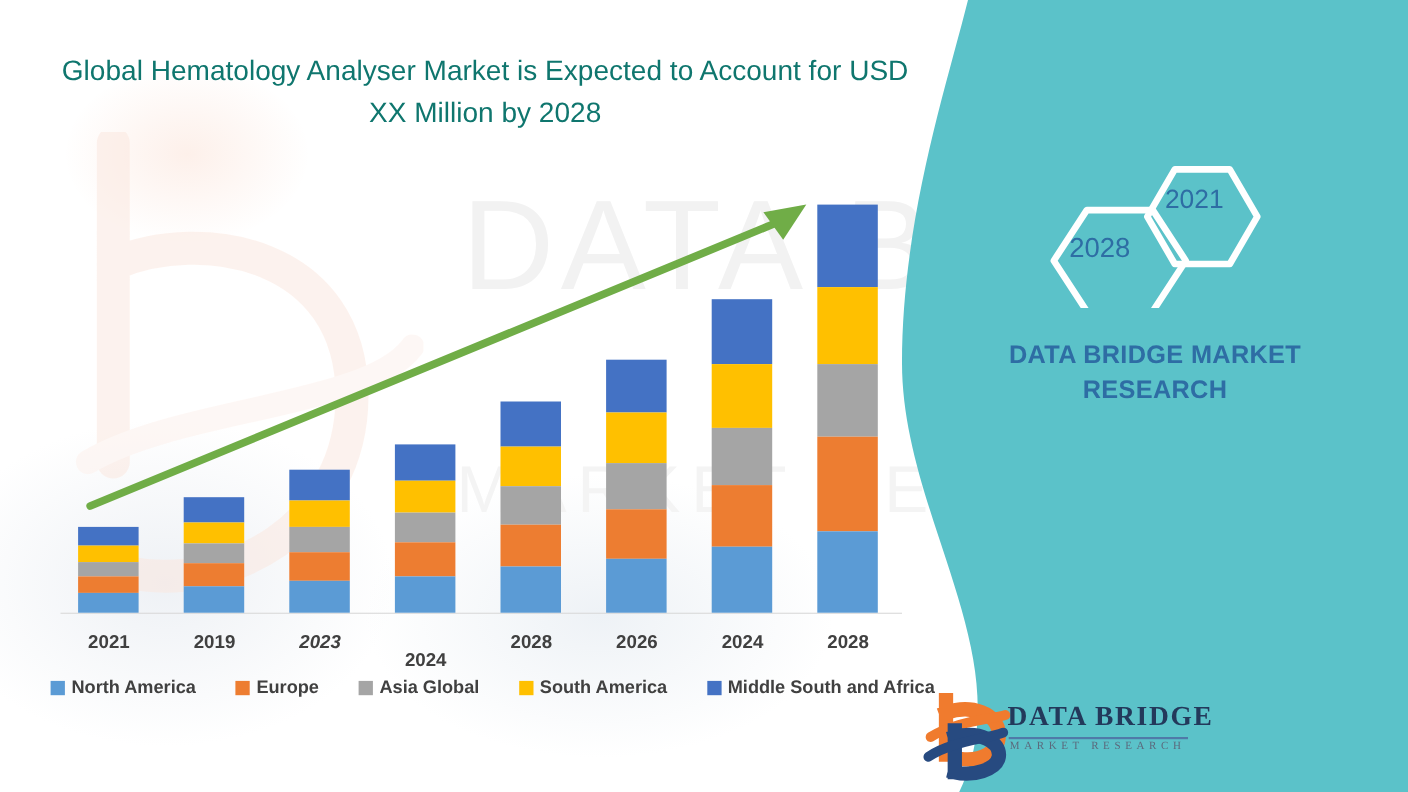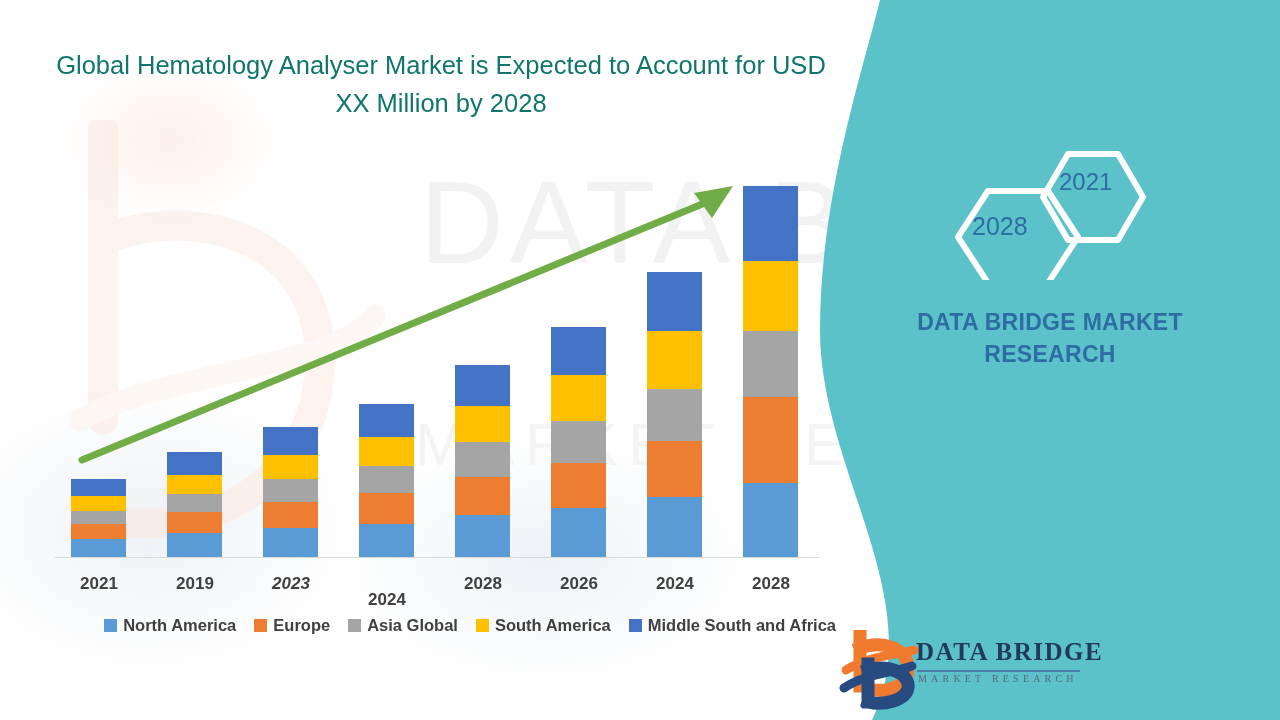--- a/index.html
+++ b/index.html
@@ -54,21 +54,21 @@
     position:absolute;top:574px;width:90px;text-align:center;
     font-size:17px;font-weight:700;color:#404040;
   }
 
   
   #arrow{position:absolute;left:0;top:0;width:900px;height:720px;pointer-events:none;}
 
   
   #legend{
     position:absolute;left:46px;top:616px;width:790px;
-    display:flex;align-items:center;justify-content:flex-end;gap:18px;
+    display:flex;align-items:center;justify-content:flex-start;gap:36px;
   }
   .legend-item{display:flex;align-items:center;gap:6px;}
   .legend-swatch{width:13px;height:13px;display:block;}
   .legend-label{font-size:16.5px;font-weight:700;color:#404040;white-space:nowrap;}
 
   
   #right-panel{
     position:absolute;right:0;top:0;width:460px;height:720px;overflow:hidden;
   }
   #teal-shape{position:absolute;left:0;top:0;width:460px;height:720px;}

